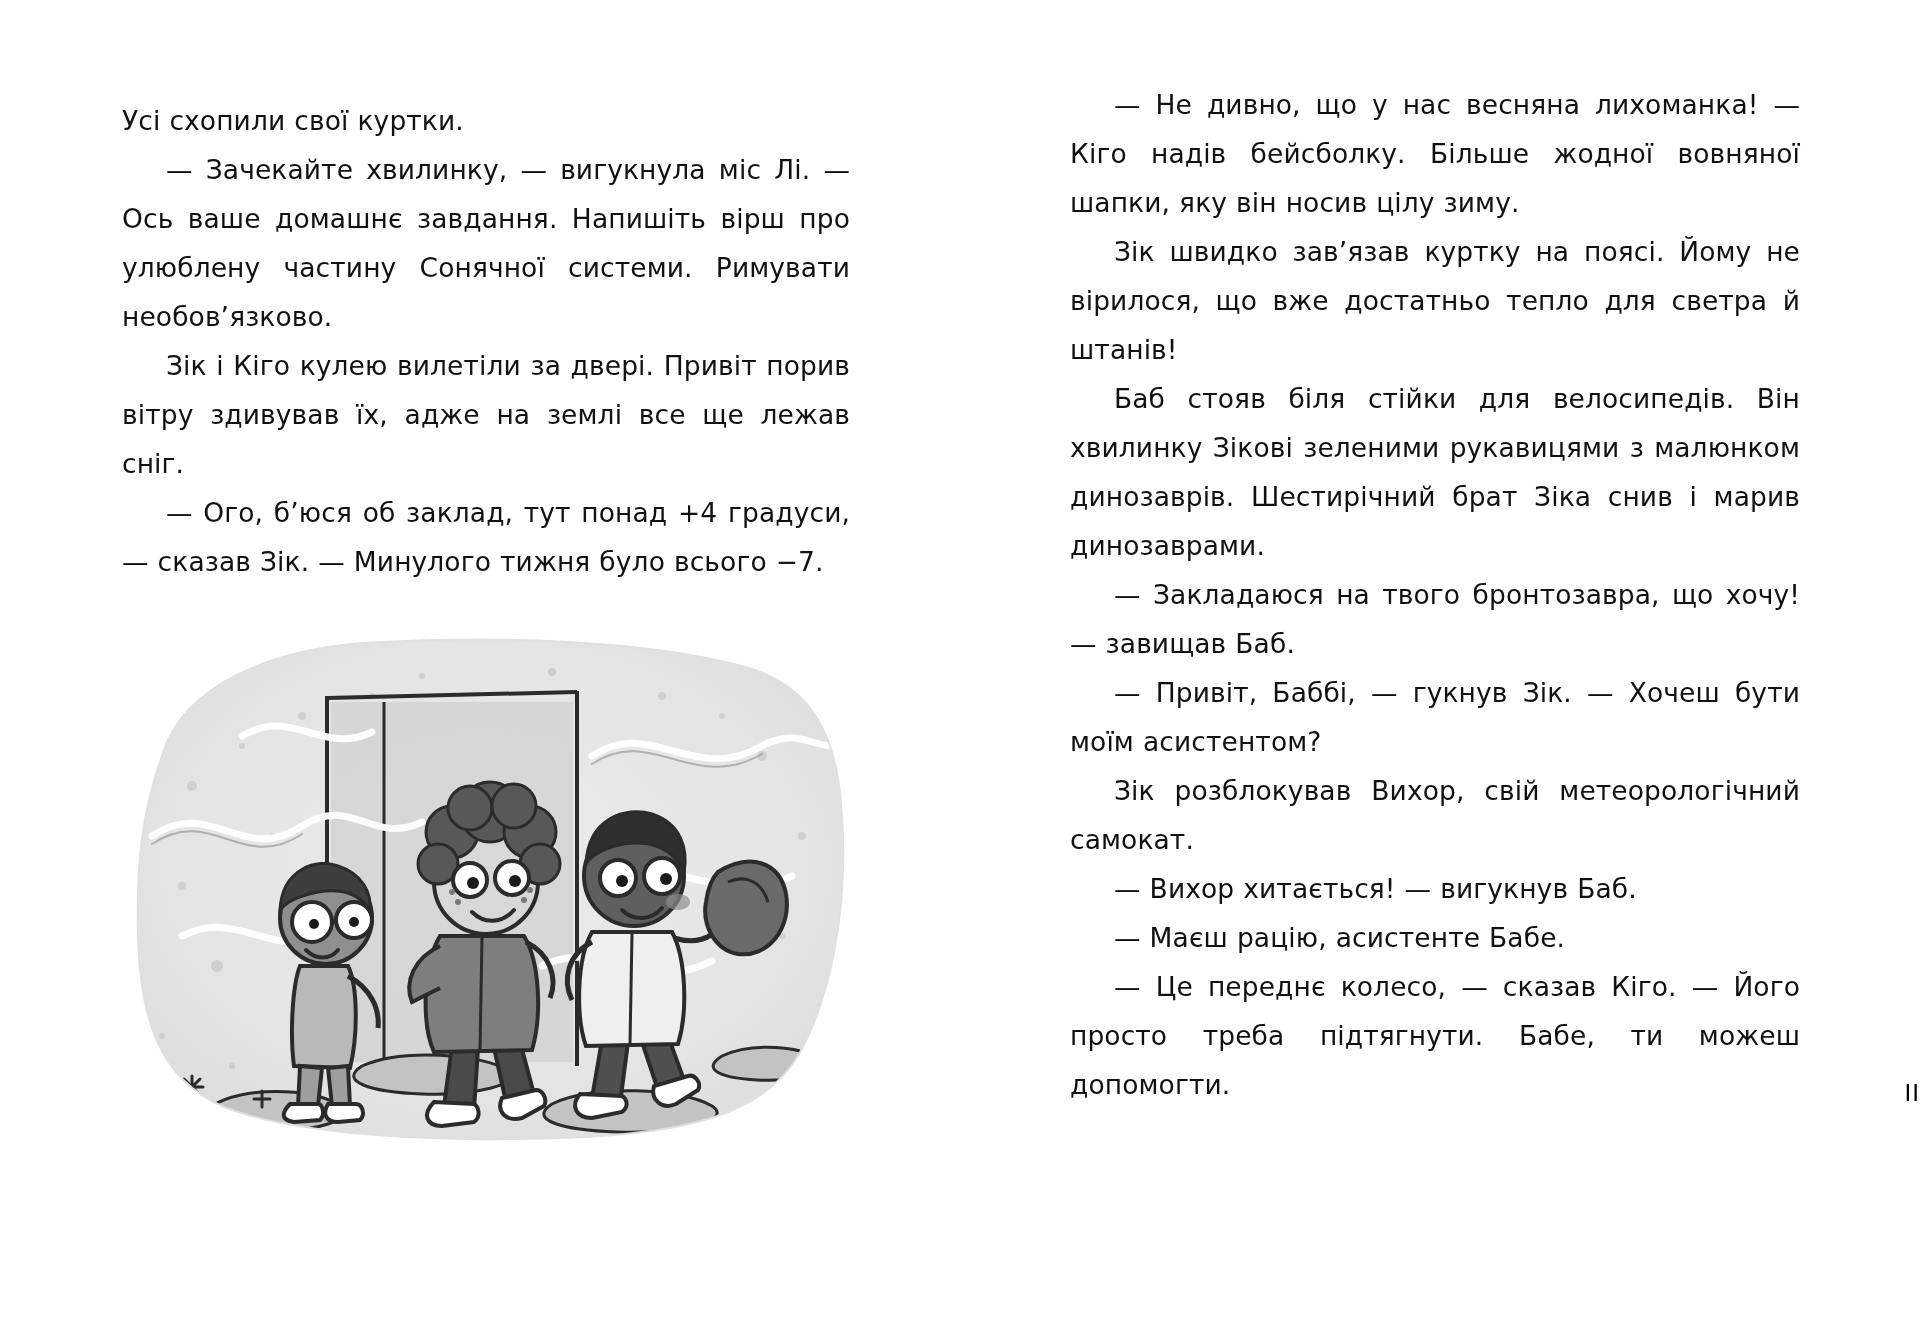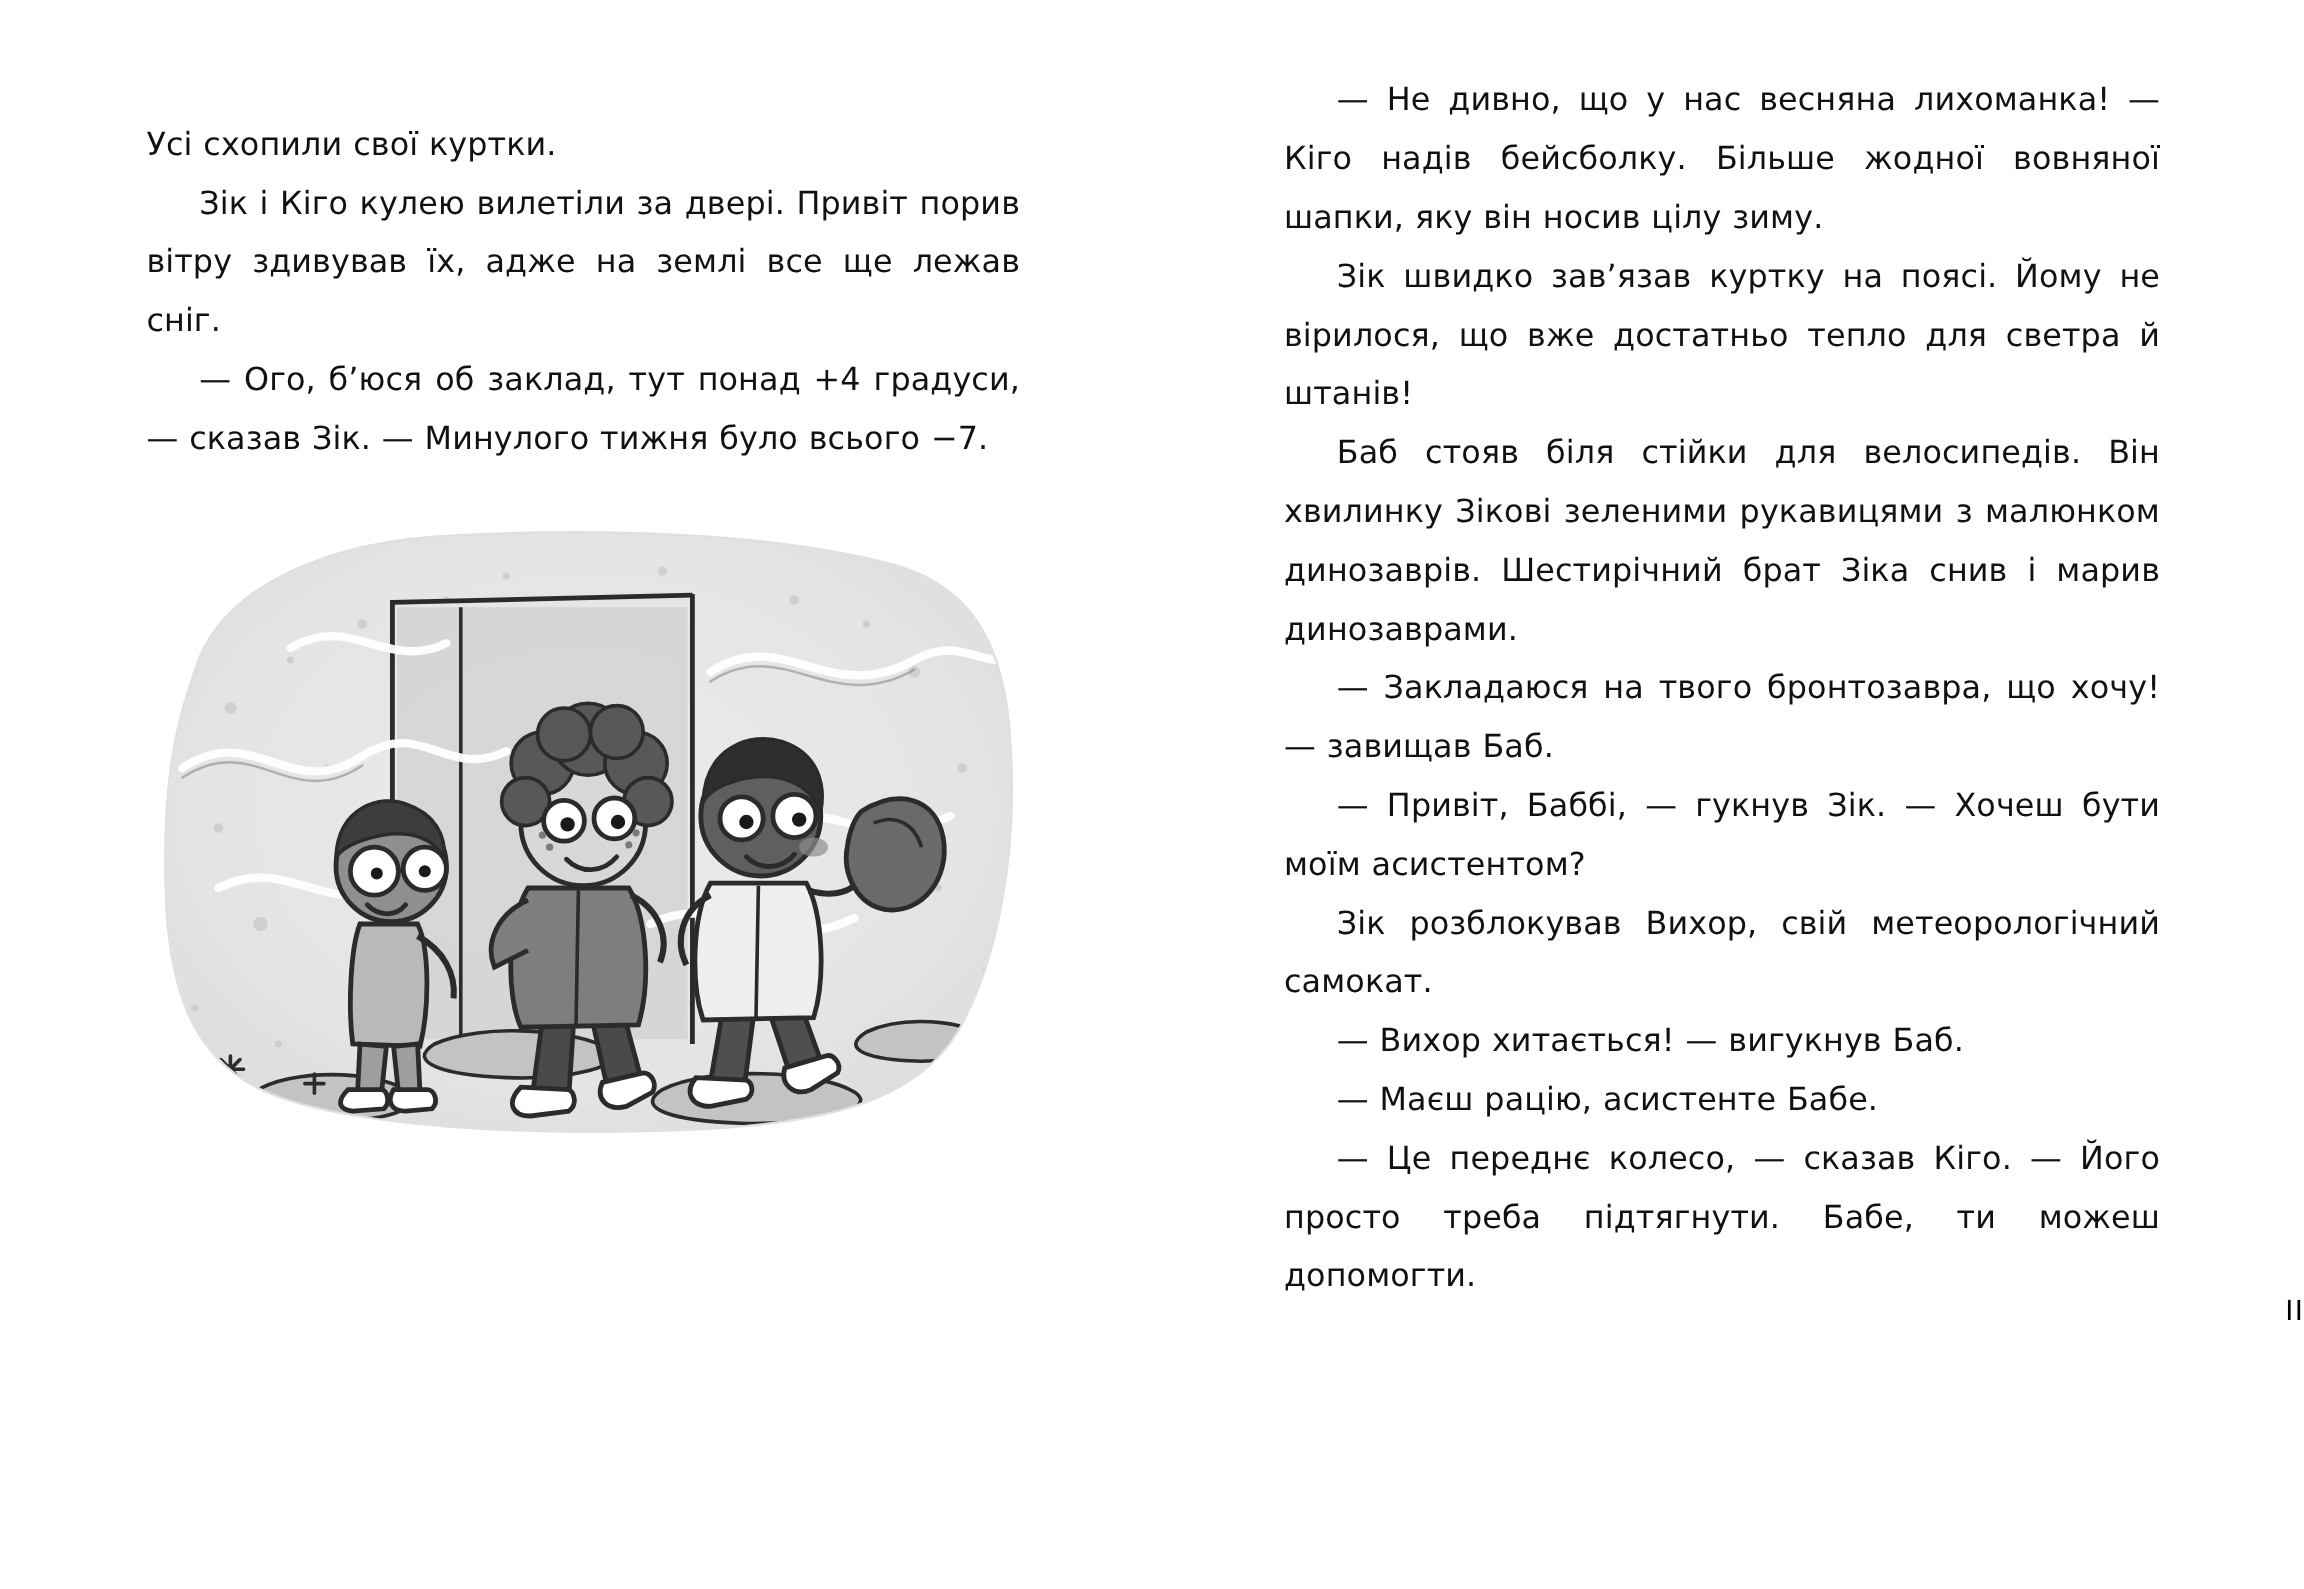--- a/index.html
+++ b/index.html
@@ -25,21 +25,21 @@
     position: relative;
     box-sizing: border-box;
     height: 100%;
   }
   .page-left {
     width: 960px;
     padding: 96px 110px 40px 122px;
   }
   .page-right {
     width: 960px;
-    padding: 59px 120px 40px 110px;
+    padding: 80px 120px 40px 110px;
   }
   .col {
     width: 100%;
   }
   p.para {
     margin: 0 0 0 0;
     font-size: 26.5px;
     line-height: 49px;
     text-align: justify;
     text-indent: 44px;
@@ -76,20 +76,21 @@
   }
 </style>
 </head>
 <body>
 
 <div class="spread">
 
   <div class="page page-left">
     <div class="col">
       <p class="para noindent">Усі схопили свої куртки.</p>
+      <p class="para">— Зачекайте хвилинку, — вигукнула міс Лі. — Ось ваше домашнє завдання. Напишіть вірш про улюблену частину Сонячної системи. Римувати необов’язково.</p>
       <p class="para">Зік і Кіго кулею вилетіли за двері. Привіт порив вітру здивував їх, адже на землі все ще лежав сніг.</p>
       <p class="para">— Ого, б’юся об заклад, тут понад +4 градуси, — сказав Зік. — Минулого тижня було всього −7.</p>
     </div>
 
     <div class="illustration">
       <svg width="730" height="520" viewBox="0 0 730 520" xmlns="http://www.w3.org/2000/svg">
         <defs>
           <radialGradient id="bg" cx="50%" cy="45%" r="62%">
             <stop offset="0%" stop-color="#ececec"></stop>
             <stop offset="70%" stop-color="#e4e4e4"></stop>

